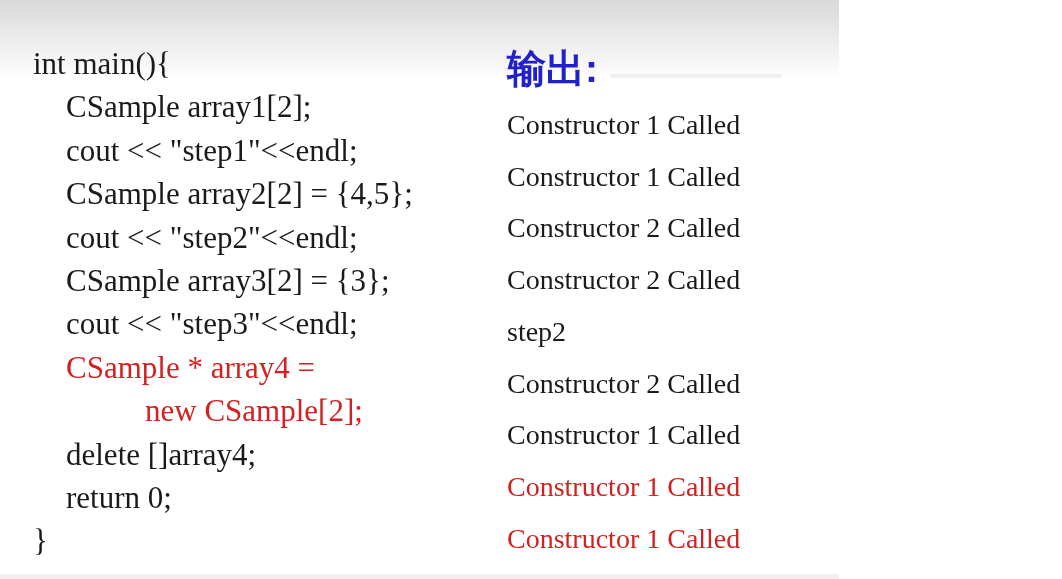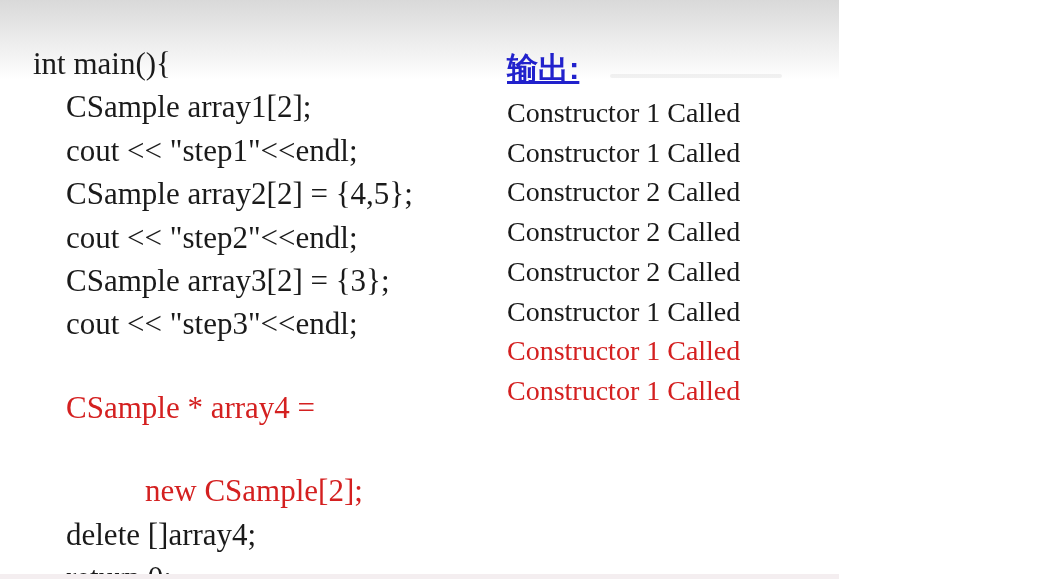--- a/index.html
+++ b/index.html
@@ -23,39 +23,39 @@
     position: absolute;
     left: 33px;
     top: 42px;
     font-size: 31px;
     line-height: 43.4px;
     color: var(--code-black, #1a1a1a);
     white-space: pre;
   }
   .code-line.indent-1 { padding-left: 33px; }
   .code-line.indent-2 { padding-left: 112px; }
-  .code-line.red { color: var(--code-red, #d42020); margin-top: 40px; }
+  .code-line.red { color: var(--code-red, #d42020); }
   .output-block {
     position: absolute;
     left: 507px;
     top: 44px;
   }
   .output-heading {
     font-family: "Liberation Sans", sans-serif;
     font-weight: bold;
-    font-size: 31px;
+    font-size: 39px;
     line-height: 49px;
     color: var(--heading-blue, #2121cc);
-    text-decoration: underline;
   }
   .output-line {
     font-size: 28px;
     line-height: 39.7px;
     color: var(--code-black, #1a1a1a);
     white-space: pre;
+    margin-top: 12px;
   }
   .output-line.red { color: var(--output-red, #d42020); }
   .artifact-line {
     position: absolute;
     height: 4px;
     background: rgba(0, 0, 0, 0.05);
     border-radius: 2px;
   }
   .artifact-line.seg1 { left: 610px; top: 74px; width: 172px; }
   .artifact-line.seg2 { left: 845px; top: 74px; width: 217px; }
@@ -87,20 +87,21 @@
   <div class="artifact-line seg1"></div>
   <div class="artifact-line seg2"></div>
 
   <div class="output-block">
     <div class="output-heading">输出:</div>
     <div>
         <div class="output-line">Constructor 1 Called</div>
         <div class="output-line">Constructor 1 Called</div>
         <div class="output-line">Constructor 2 Called</div>
         <div class="output-line">Constructor 2 Called</div>
+        <div class="output-line">step2</div>
         <div class="output-line">Constructor 2 Called</div>
         <div class="output-line">Constructor 1 Called</div>
         <div class="output-line red">Constructor 1 Called</div>
         <div class="output-line red">Constructor 1 Called</div>
       </div>
   </div>
 
   <div class="page-number">41</div>
 
   <div class="bottom-band"></div>

